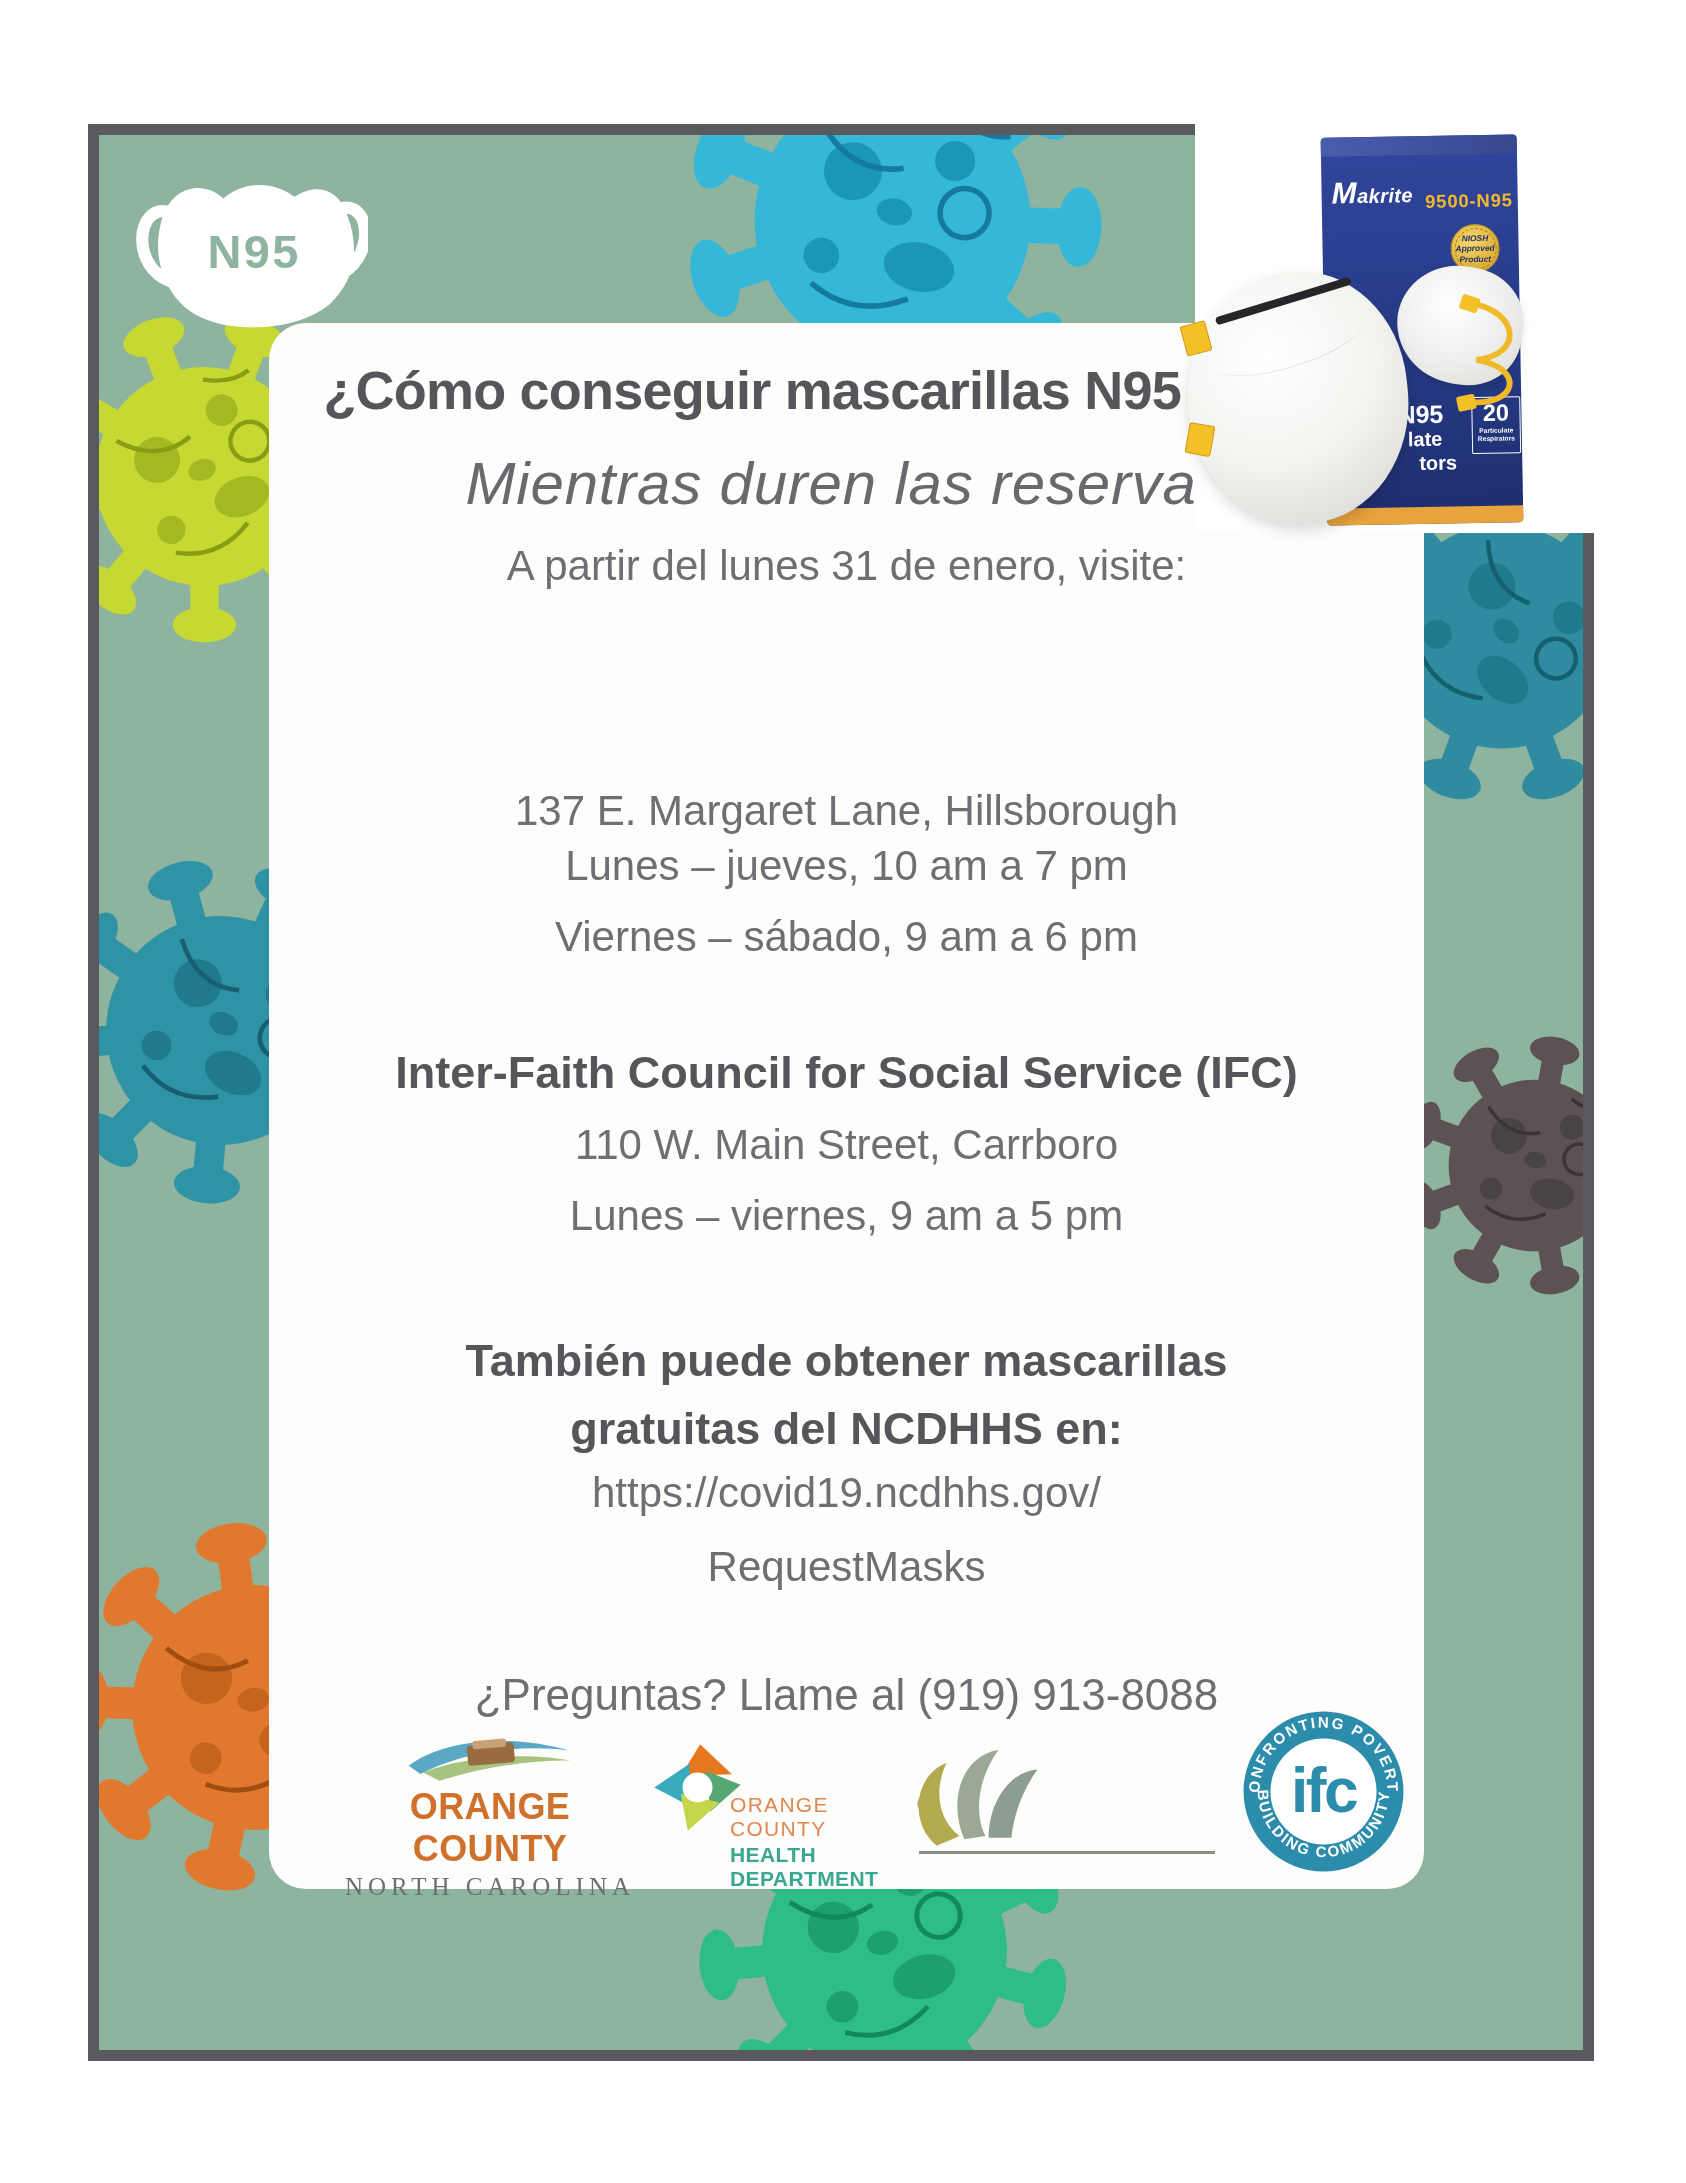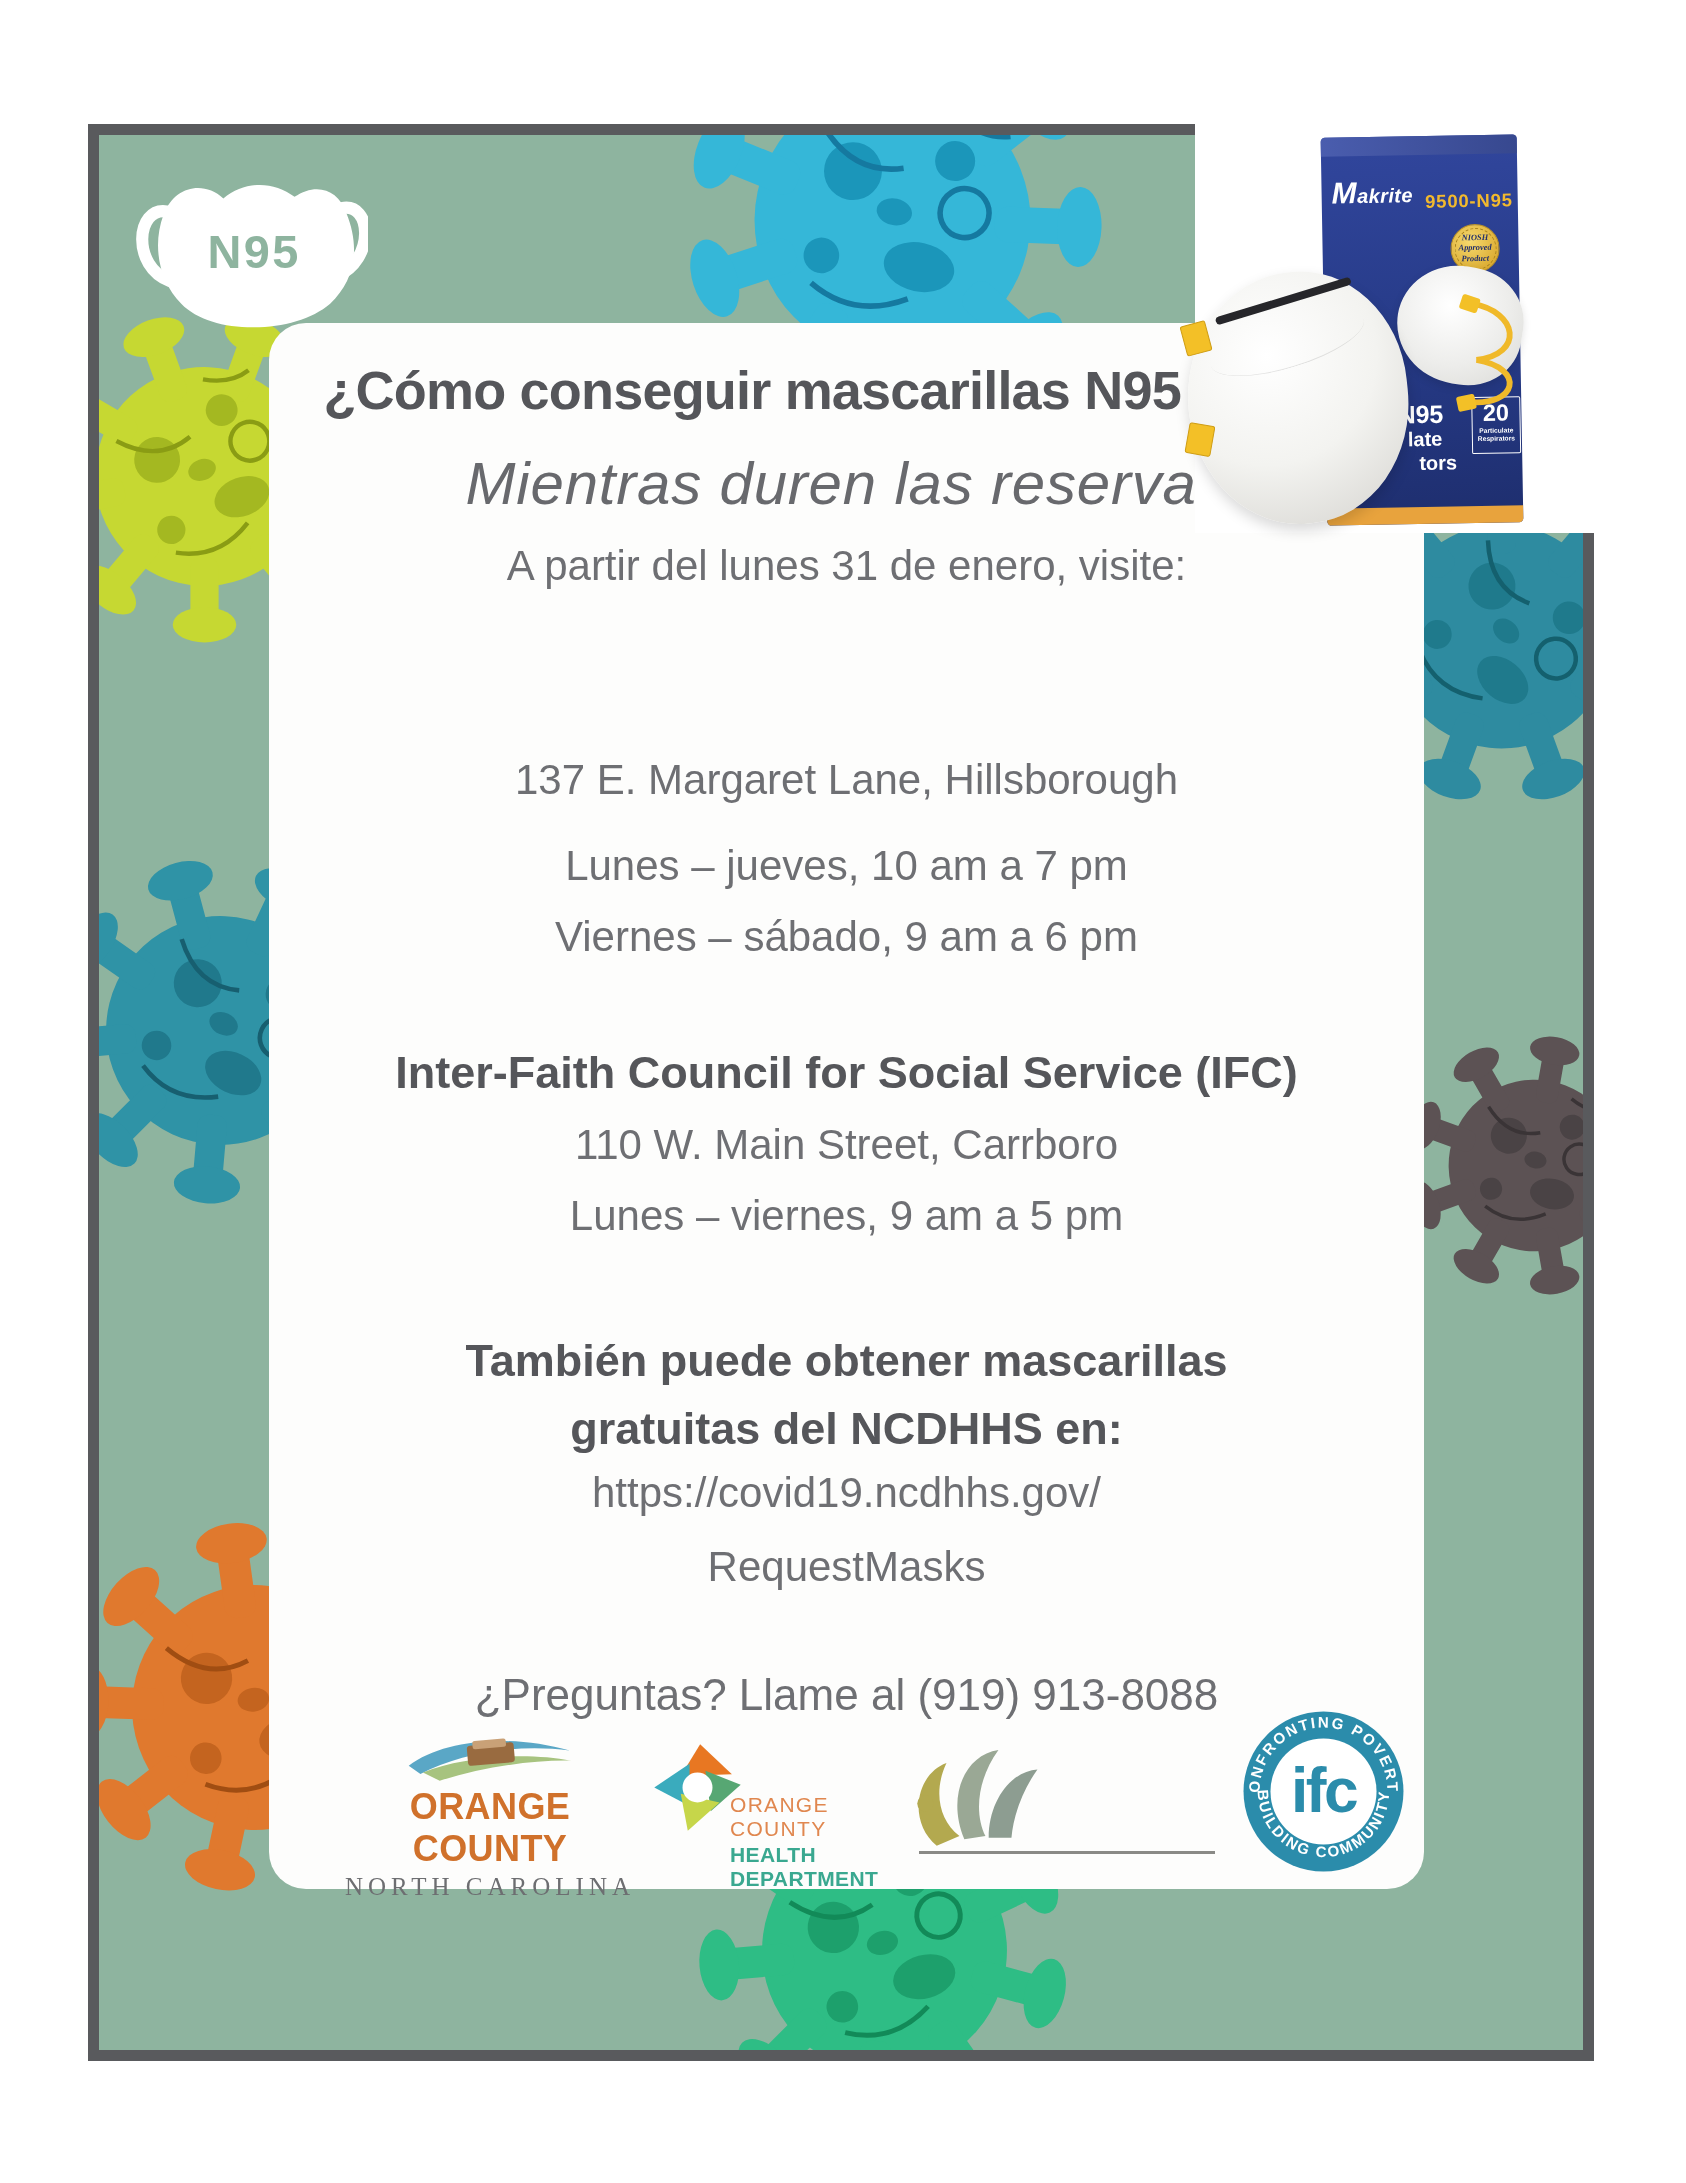--- a/index.html
+++ b/index.html
@@ -19,21 +19,21 @@
     position:absolute; left:269px; top:323px; width:1155px; height:1566px;
     background:#fdfdfc; border-radius:37px;
   }
   .t { position:absolute; left:34px; right:34px; text-align:center; line-height:1.25; }
   .title    { top:34px;  font-size:54px; font-weight:bold; color:#55565a; letter-spacing:-0.8px; }
   .subtitle { top:123px; font-size:60px; font-style:italic; color:#68696d; letter-spacing:0.8px; }
   .body-txt { font-size:42px; color:#6e6f73; }
   .intro    { top:217px; }
   .head     { font-weight:bold; color:#55565a; font-size:45px; }
   .loc1name { top:304px; left:88px; right:88px; line-height:1.5; }
-  .addr1    { top:431px; }
+  .addr1    { top:462px; }
   .hrs1     { top:517px; }
   .hrs2     { top:588px; }
   .loc2name { top:722px; left:0; right:0; font-size:45px; white-space:nowrap; }
   .addr2    { top:796px; }
   .hrs3     { top:867px; }
   .tambien  { top:1004px; left:134px; right:134px; line-height:1.5; }
   .url1     { top:1144px; }
   .url2     { top:1218px; }
   .pregunta { top:1344px; font-size:44px; }
   
@@ -69,21 +69,21 @@
   .brand { position:absolute; left:10px; top:39px; color:#ffffff; font-size:20px;
     font-weight:bold; font-style:italic; letter-spacing:0.4px; }
   .brand::first-letter { font-size:30px; }
   .model { position:absolute; right:5px; top:55px; color:#f2b92e; font-size:18.5px;
     font-weight:bold; letter-spacing:0.8px; }
   .niosh { position:absolute; left:128px; top:89px; width:49px; height:49px; border-radius:50%;
     background:radial-gradient(circle at 40% 35%, #f6d96e, #d9a92f 78%);
     border:1.7px solid #b8902a; box-sizing:border-box; }
   .niosh-inner { position:absolute; inset:2.5px; border:0.8px dashed #a8831f; border-radius:50%; }
   .niosh-text { position:absolute; inset:0; display:flex; align-items:center; justify-content:center;
-    text-align:center; font-family:Liberation Serif, serif; font-style:italic; font-weight:bold;
+    text-align:center; font-family:Liberation Sans, sans-serif; font-style:italic; font-weight:bold;
     font-size:8.4px; line-height:1.2; color:#23306b; padding:3.4px; }
   .frag-n95 { position:absolute; left:72px; top:264px; font-size:25px; font-weight:bold; color:#fff; }
   .frag1    { position:absolute; left:82px; top:292px; font-size:20px; font-weight:bold; color:#fff; }
   .frag2    { position:absolute; left:73px; top:316px; font-size:20px; font-weight:bold; color:#fff;margin-left:20px; }
   .countbox { position:absolute; left:146px; top:262px; width:47px; height:55px;
     border:1.7px solid #ffffff; border-radius:1.7px; text-align:center; color:#ffffff; }
   .count    { font-size:23.5px; font-weight:bold; line-height:1.15; margin-top:1.7px; }
   .countcap { font-size:6.7px; font-weight:bold; line-height:1.2; }
   .stripe { position:absolute; left:0; right:0; bottom:0; height:17px; background:#e8a33d;
     border-radius:0 0 4.2px 4.2px; }

